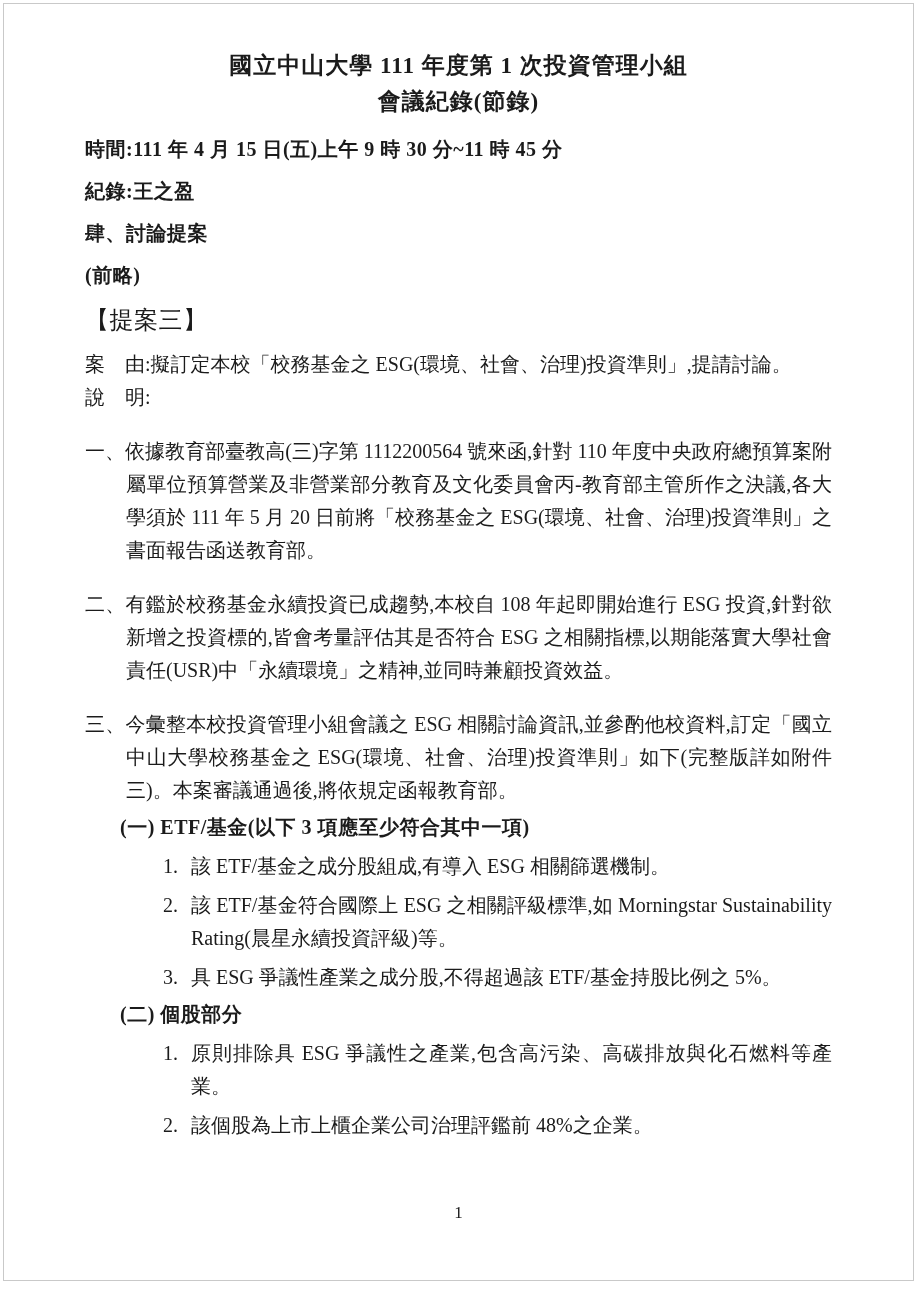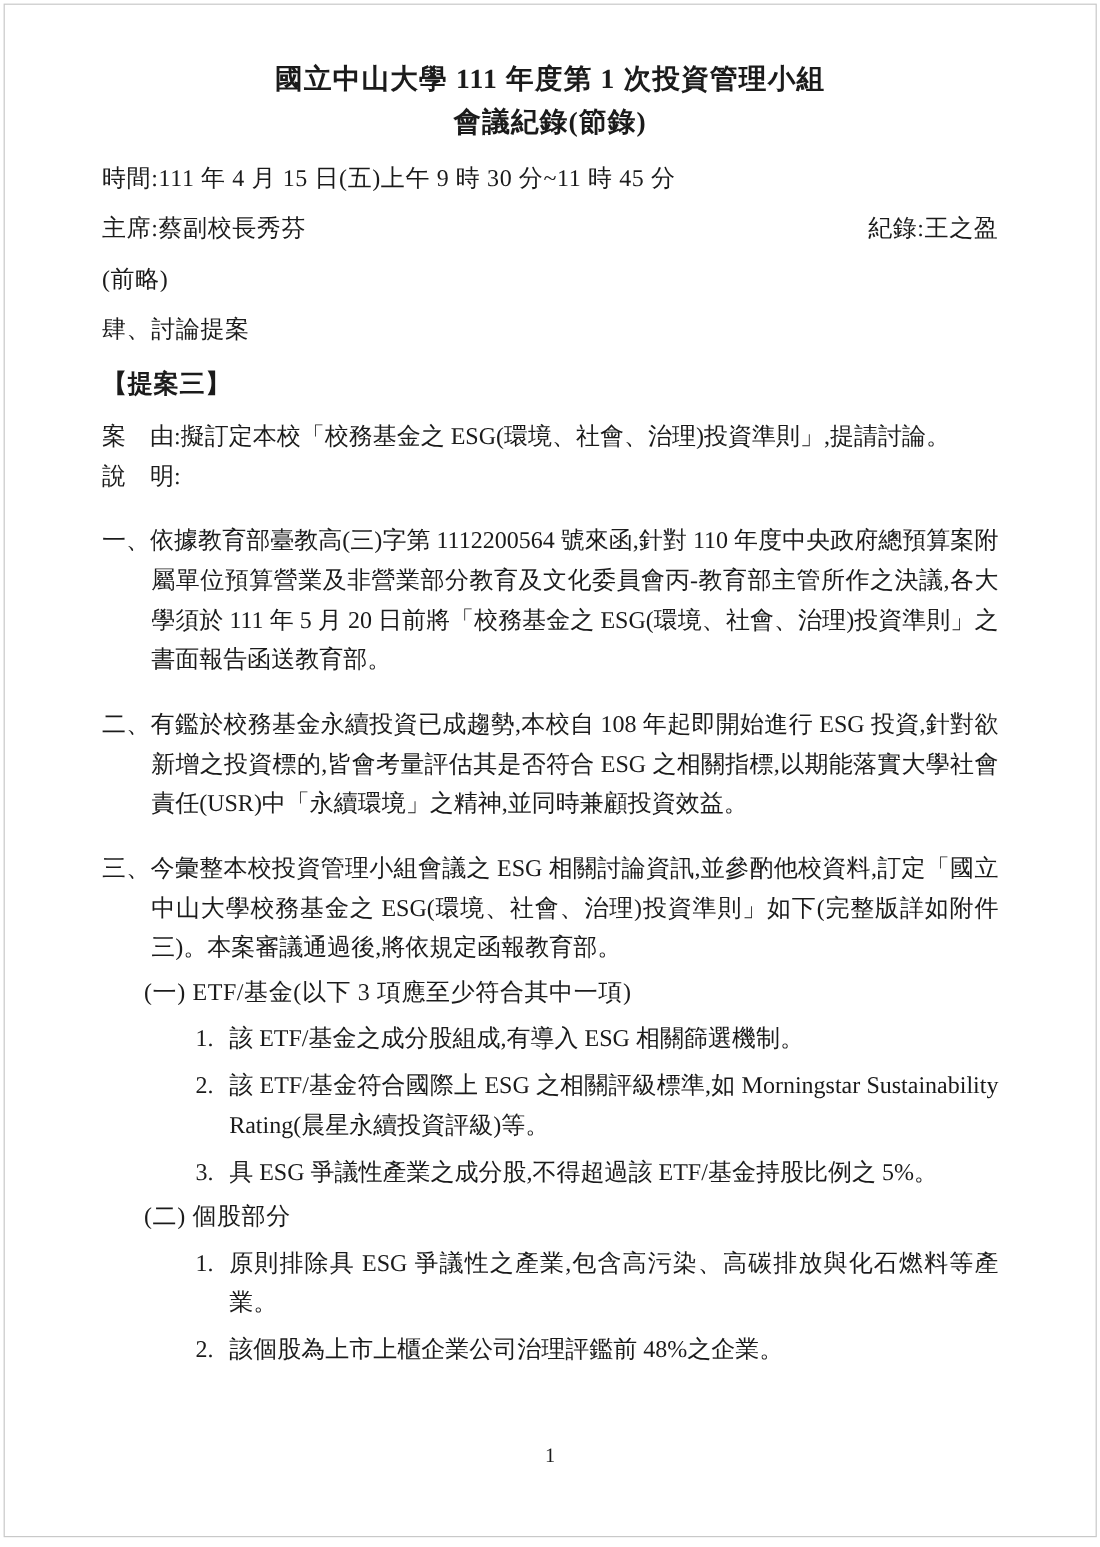--- a/index.html
+++ b/index.html
@@ -35,38 +35,37 @@
     font-size: 23px;
     font-weight: 700;
     line-height: 36px;
     letter-spacing: 1px;
     margin: 0;
   }
   .doc-title.second {
   }
   .meta {
     margin-top: 8px;
-    font-weight: 400;
+    font-weight: 700;
   }
   .meta-line {
     line-height: 42px;
     letter-spacing: 0.5px;
   }
   .chair-row {
     display: flex;
     justify-content: space-between;
     line-height: 42px;
     letter-spacing: 0.5px;
   }
   .proposal-heading {
     line-height: 44px;
     margin-top: 2px;
-    font-size: 21px;
+    font-size: 24px;
     letter-spacing: 0.5px;
-    font-weight: bold;
   }
   p { margin: 0; }
   .case-line {
     margin-top: 6px;
     line-height: 33px;
     padding-left: 82px;
     text-indent: -82px;
     text-align: justify;
   }
   .explain-line {
@@ -76,21 +75,21 @@
     margin-top: 21px;
     line-height: 33px;
     padding-left: 41px;
     text-indent: -41px;
     text-align: justify;
   }
   .sub-heading {
     margin-top: 4px;
     margin-left: 35px;
     line-height: 33px;
-    font-weight: 400;
+    font-weight: 700;
     letter-spacing: 0.5px;
   }
   .num-item {
     display: flex;
     margin-top: 6px;
     margin-left: 78px;
     line-height: 33px;
   }
   .num-item .num {
     flex: none;
@@ -117,25 +116,24 @@
   <div class="frame"></div>
 
   <div class="content">
 
     <h1 class="doc-title">國立中山大學 111 年度第 1 次投資管理小組</h1>
     <h1 class="doc-title second">會議紀錄(節錄)</h1>
 
     <div class="meta">
       <div class="meta-line">時間:111 年 4 月 15 日(五)上午 9 時 30 分~11 時 45 分</div>
       <div class="chair-row">
-        <span>主席:蔡副校長秀芬</span>
         <span>紀錄:王之盈</span>
       </div>
+      <div class="meta-line">肆、討論提案</div>
       <div class="meta-line">(前略)</div>
-      <div class="meta-line">肆、討論提案</div>
     </div>
 
     <div class="proposal-heading">【提案三】</div>
 
     <p class="case-line">案　由:擬訂定本校「校務基金之 ESG(環境、社會、治理)投資準則」,提請討論。</p>
     <p class="explain-line">說　明:</p>
 
     <p class="point">一、依據教育部臺教高(三)字第 1112200564 號來函,針對 110 年度中央政府總預算案附屬單位預算營業及非營業部分教育及文化委員會丙-教育部主管所作之決議,各大學須於 111 年 5 月 20 日前將「校務基金之 ESG(環境、社會、治理)投資準則」之書面報告函送教育部。</p>
     <p class="point">二、有鑑於校務基金永續投資已成趨勢,本校自 108 年起即開始進行 ESG 投資,針對欲新增之投資標的,皆會考量評估其是否符合 ESG 之相關指標,以期能落實大學社會責任(USR)中「永續環境」之精神,並同時兼顧投資效益。</p>
     <p class="point">三、今彙整本校投資管理小組會議之 ESG 相關討論資訊,並參酌他校資料,訂定「國立中山大學校務基金之 ESG(環境、社會、治理)投資準則」如下(完整版詳如附件三)。本案審議通過後,將依規定函報教育部。</p>

